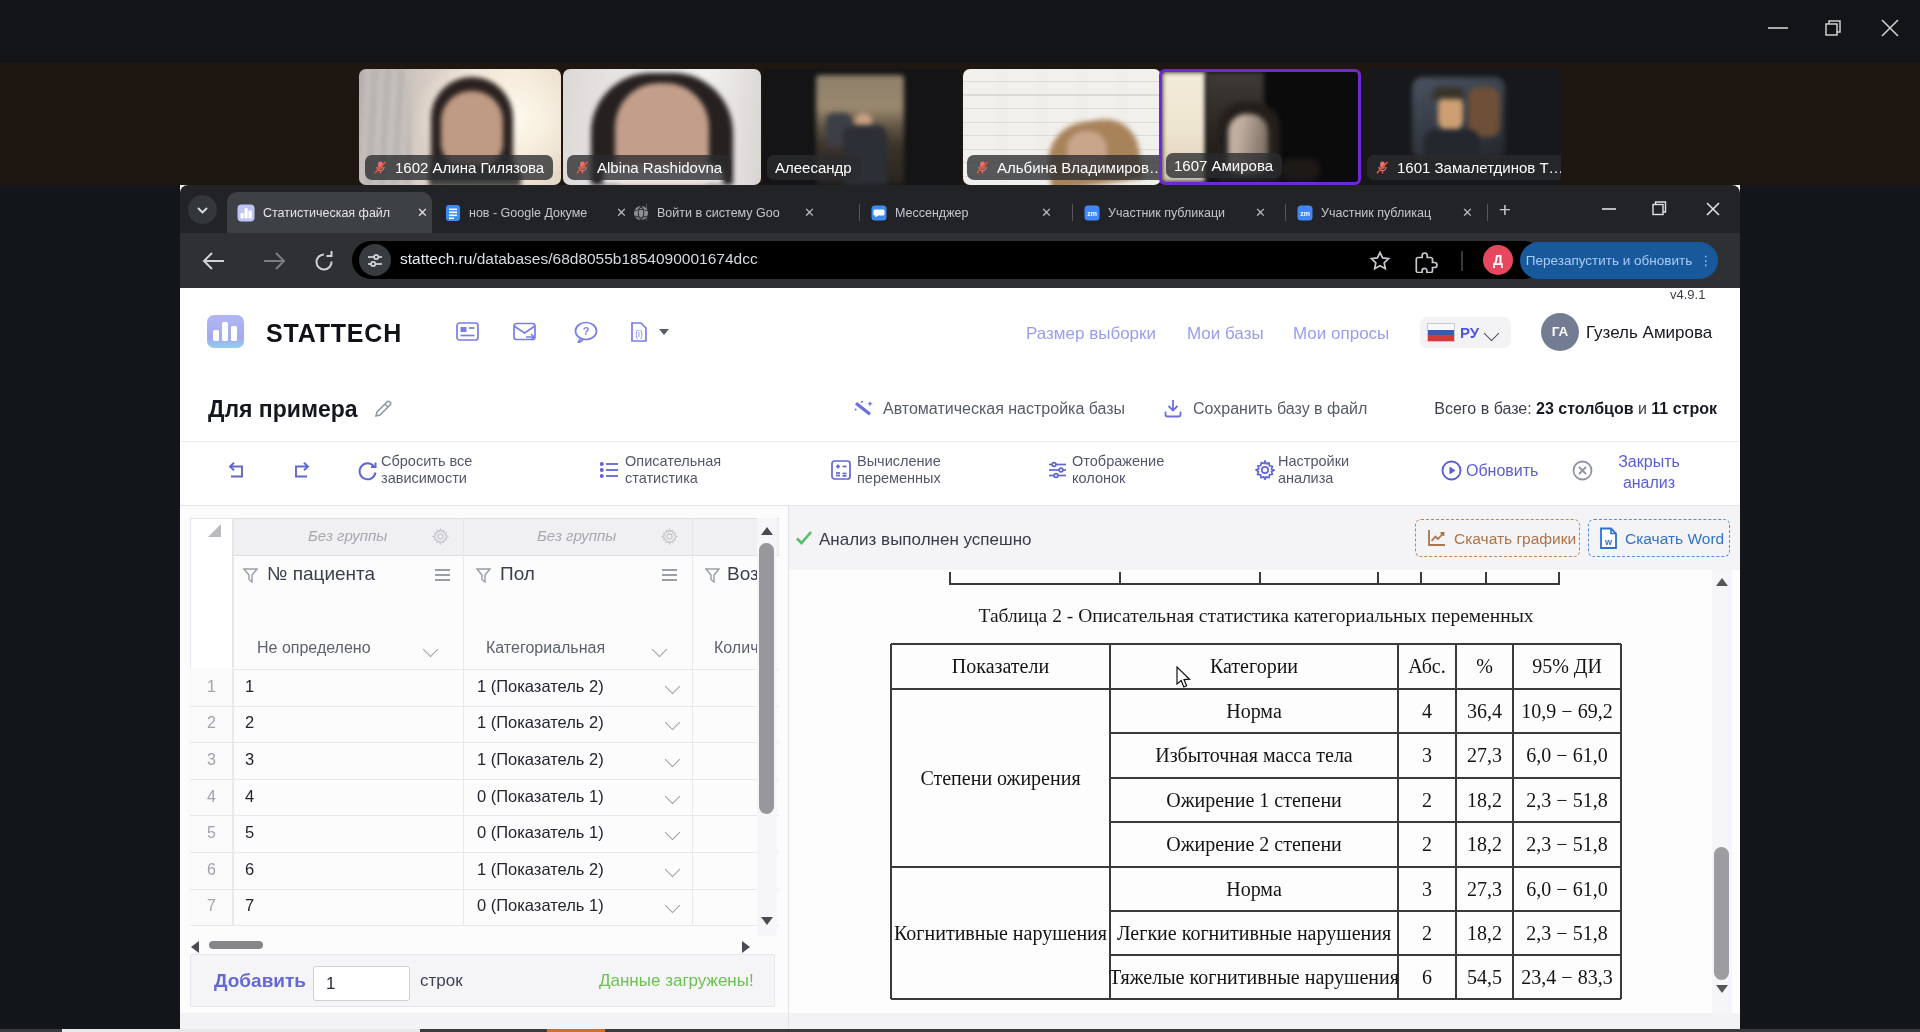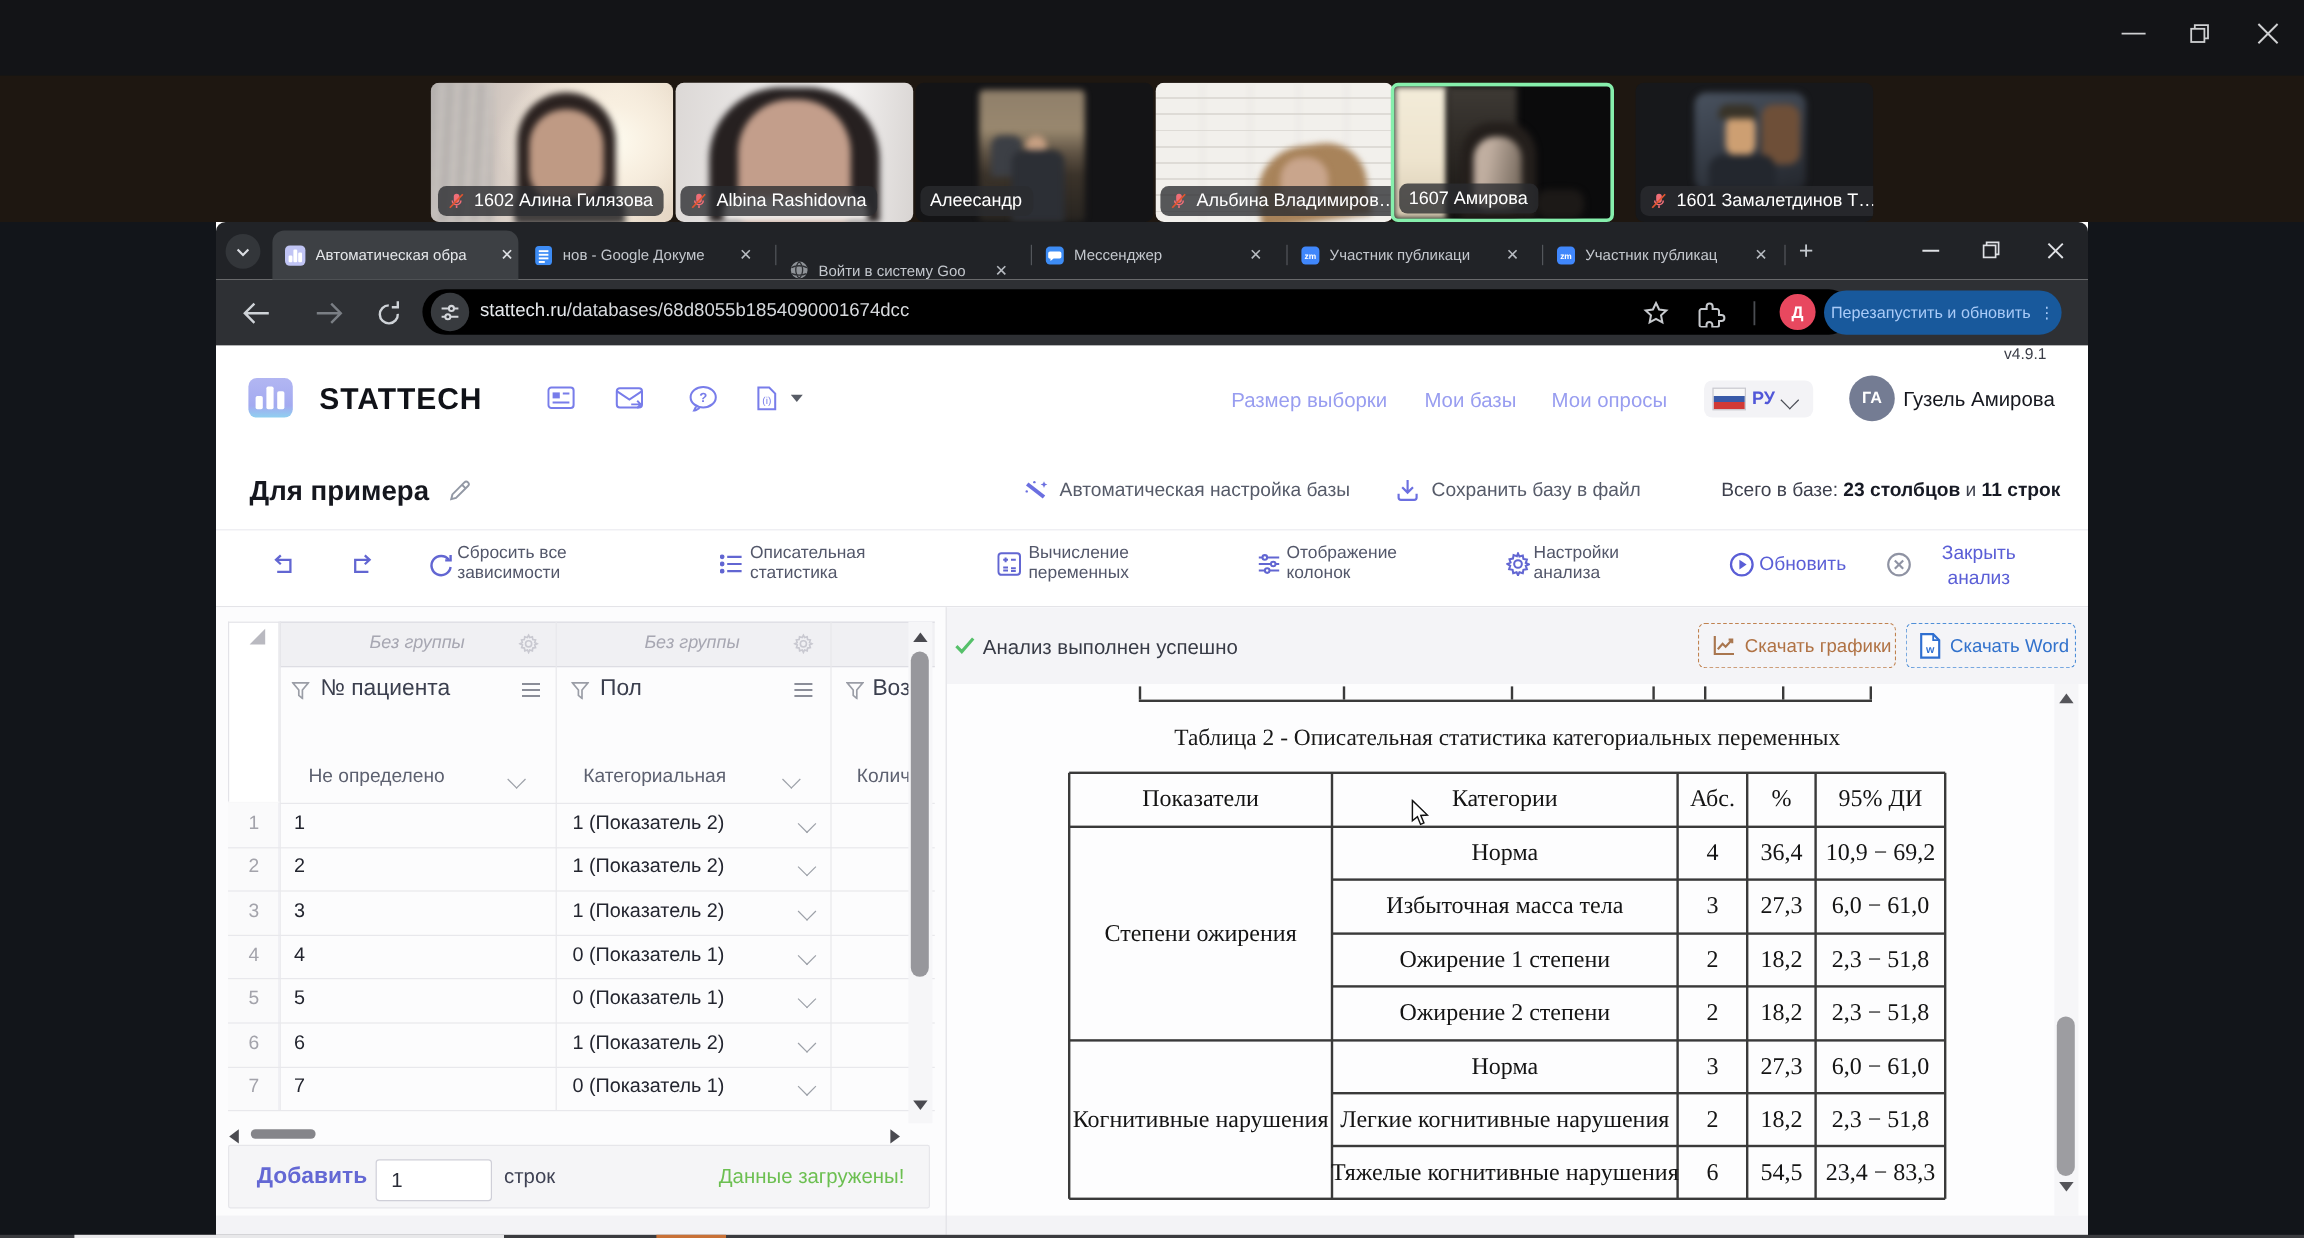--- a/index.html
+++ b/index.html
@@ -103,21 +103,21 @@
             <rect x="5.5" y="1.5" width="5" height="8" rx="2.5"></rect>
             <path d="M3.5 7.5a4.5 4.5 0 0 0 9 0h-1.4a3.1 3.1 0 0 1-6.2 0z"></path>
             <rect x="7.3" y="12" width="1.4" height="2.2"></rect>
           </g>
           <line x1="2" y1="14" x2="13.5" y2="2" stroke="#e2552e" stroke-width="1.6"></line>
         </svg>
       <span>Альбина Владимиров…</span>
     </div>
   </div>
 
-  <div class="tile" style="left:1159px; top:69px; width:186px; height:116px; background:#0b0b0c; border:3px solid #86efac; border-radius:6px;">
+  <div class="tile" style="left:1159px; top:69px; width:202px; height:116px; background:#0b0b0c; border:3px solid #6d28d9; border-radius:6px;">
     <div class="abs" style="left:0;top:0;width:44px;height:110px;background:linear-gradient(180deg,#f3ecd9 0%,#eee4ce 55%,#d8ccb3 100%);"></div>
     <div class="abs" style="left:44px;top:0;width:58px;height:110px;background:linear-gradient(180deg,#3e3a35 0%,#2a2622 55%,#171513 100%);"></div>
     <div class="abs" style="left:56px;top:30px;width:62px;height:80px;background:#241f1c;border-radius:26px 26px 0 0;"></div>
     <div class="abs" style="left:66px;top:42px;width:40px;height:60px;background:linear-gradient(100deg,#c0aea0 30%,#7e7165 85%);border-radius:18px 18px 12px 12px;"></div>
     <div class="abs" style="left:118px;top:86px;width:40px;height:24px;background:#1c1917;border-radius:10px;"></div>
     <div class="tag" style="left:4px;bottom:4px;">
       <span>1607 Амирова</span>
     </div>
   </div>
 
@@ -156,38 +156,38 @@
           </svg>
       </div>
 
       <div class="tab" style="left:47px; width:205px; background:#3d4044; border-radius:10px 10px 0 0; padding-left:10px; color:#e5e7ea;">
         <svg width="18" height="18" viewBox="0 0 18 18">
             <rect x="0.5" y="0.5" width="17" height="17" rx="4" fill="#c0c4f4"></rect>
             <rect x="3.5" y="9" width="3.2" height="5.5" rx="1" fill="#fff"></rect>
             <rect x="7.5" y="4" width="3.2" height="10.5" rx="1" fill="#fff"></rect>
             <rect x="11.5" y="6.5" width="3.2" height="8" rx="1" fill="#fff"></rect>
           </svg>
-        <span class="lbl" style="width:145px;">Автоматическая обра</span>
+        <span class="lbl" style="width:145px;">Статистическая файл</span>
         <span class="tabx" style="color:#e0e2e6;">✕</span>
       </div>
 
       <div class="tab" style="left:265px; width:196px;">
         <svg width="16" height="16" viewBox="0 0 16 16">
             <rect x="1" y="0" width="14" height="16" rx="3" fill="#3d8cf5"></rect>
             <rect x="4" y="3.5" width="8" height="1.6" fill="#fff"></rect>
             <rect x="4" y="6.5" width="8" height="1.6" fill="#fff"></rect>
             <rect x="4" y="9.5" width="8" height="1.6" fill="#fff"></rect>
             <rect x="4" y="12.5" width="5" height="1.6" fill="#fff"></rect>
           </svg>
         <span class="lbl" style="width:138px;">нов - Google Докуме</span>
         <span class="tabx">✕</span>
       </div>
       <div class="tabsep" style="left:466px;"></div>
 
-      <div class="tab" style="left:478px; width:196px;align-items:flex-end;">
+      <div class="tab" style="left:453px; width:196px;">
         <svg width="16" height="16" viewBox="0 0 16 16">
             <circle cx="8" cy="8" r="7" fill="#8f9398"></circle>
             <path d="M1.5 6 a9 5 0 0 1 13 0 M2 11 a8.6 4.4 0 0 0 12 0 M8 1 a10 10 0 0 0 0 14 M8 1 a10 10 0 0 1 0 14" fill="none" stroke="#2d2f33" stroke-width="1.1"></path>
           </svg>
         <span class="lbl" style="width:138px;">Войти в систему Goo</span>
         <span class="tabx">✕</span>
       </div>
       <div class="tabsep" style="left:679px;"></div>
 
       <div class="tab" style="left:691px; width:196px;">

